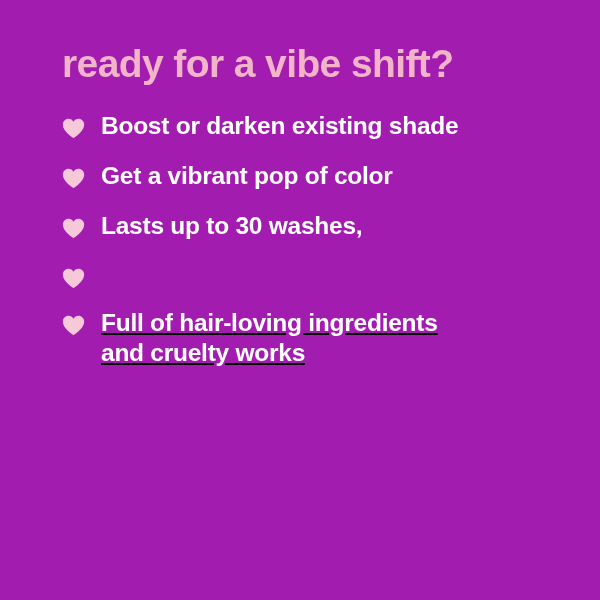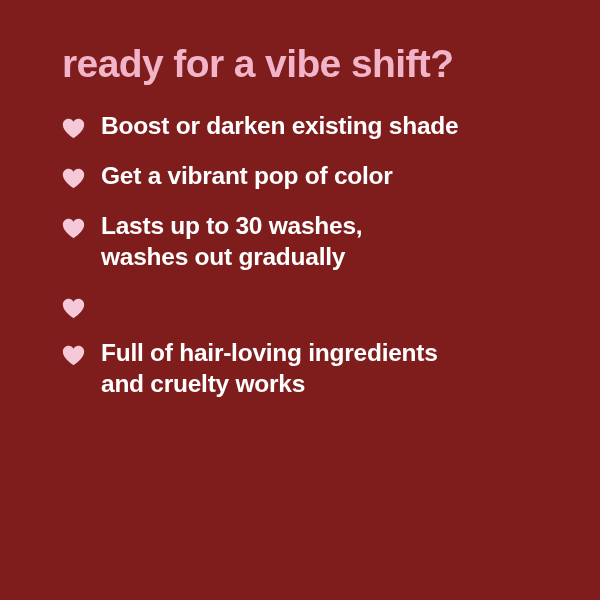--- a/index.html
+++ b/index.html
@@ -13,21 +13,21 @@
     background: #ab2c62;
     font-family: "Liberation Sans", sans-serif;
     -webkit-font-smoothing: antialiased;
   }
 
   .promo-card {
     position: relative;
     width: 600px;
     height: 600px;
     box-sizing: border-box;
-    background: #7f1d1d;
+    background: #a21caf;
     padding: 44px 40px 0 62px;
   }
 
   .headline {
     color: #f1b4c9;
     font-size: 39px;
     font-weight: 700;
     letter-spacing: -0.6px;
     line-height: 1.05;
     margin: 0 0 26px 0;
@@ -41,20 +41,21 @@
   }
 
   .benefit-item {
     display: flex;
     align-items: flex-start;
     margin-bottom: 19px;
   }
 
   .benefit-item:last-child {
     margin-bottom: 0;
+    text-decoration: underline;
   }
 
   .heart-bullet {
     flex: 0 0 auto;
     width: 23px;
     height: 21px;
     margin-top: 7px;
     margin-right: 16px;
     display: block;
   }
@@ -111,21 +112,20 @@
 
 
     <li class="benefit-item">
       <span class="heart-bullet">
         <svg viewBox="0 0 24 22" xmlns="http://www.w3.org/2000/svg" aria-hidden="true">
           <path d="M12 21.2C12 21.2 0.8 14.4 0.8 7.2C0.8 3.4 3.6 0.8 6.8 0.8C9.1 0.8 10.9 2.0 12 3.8C13.1 2.0 14.9 0.8 17.2 0.8C20.4 0.8 23.2 3.4 23.2 7.2C23.2 14.4 12 21.2 12 21.2Z" fill="#f6c9d8"></path>
         </svg>
       </span>
       <span class="benefit-text">
         <span class="benefit-line">Lasts up to 30 washes,</span>
-        <span class="benefit-line">washes out gradually</span>
       </span>
     </li>
 
     <li class="benefit-item">
       <span class="heart-bullet">
         <svg viewBox="0 0 24 22" xmlns="http://www.w3.org/2000/svg" aria-hidden="true">
           <path d="M12 21.2C12 21.2 0.8 14.4 0.8 7.2C0.8 3.4 3.6 0.8 6.8 0.8C9.1 0.8 10.9 2.0 12 3.8C13.1 2.0 14.9 0.8 17.2 0.8C20.4 0.8 23.2 3.4 23.2 7.2C23.2 14.4 12 21.2 12 21.2Z" fill="#f6c9d8"></path>
         </svg>
       </span>
       <span class="benefit-text">

